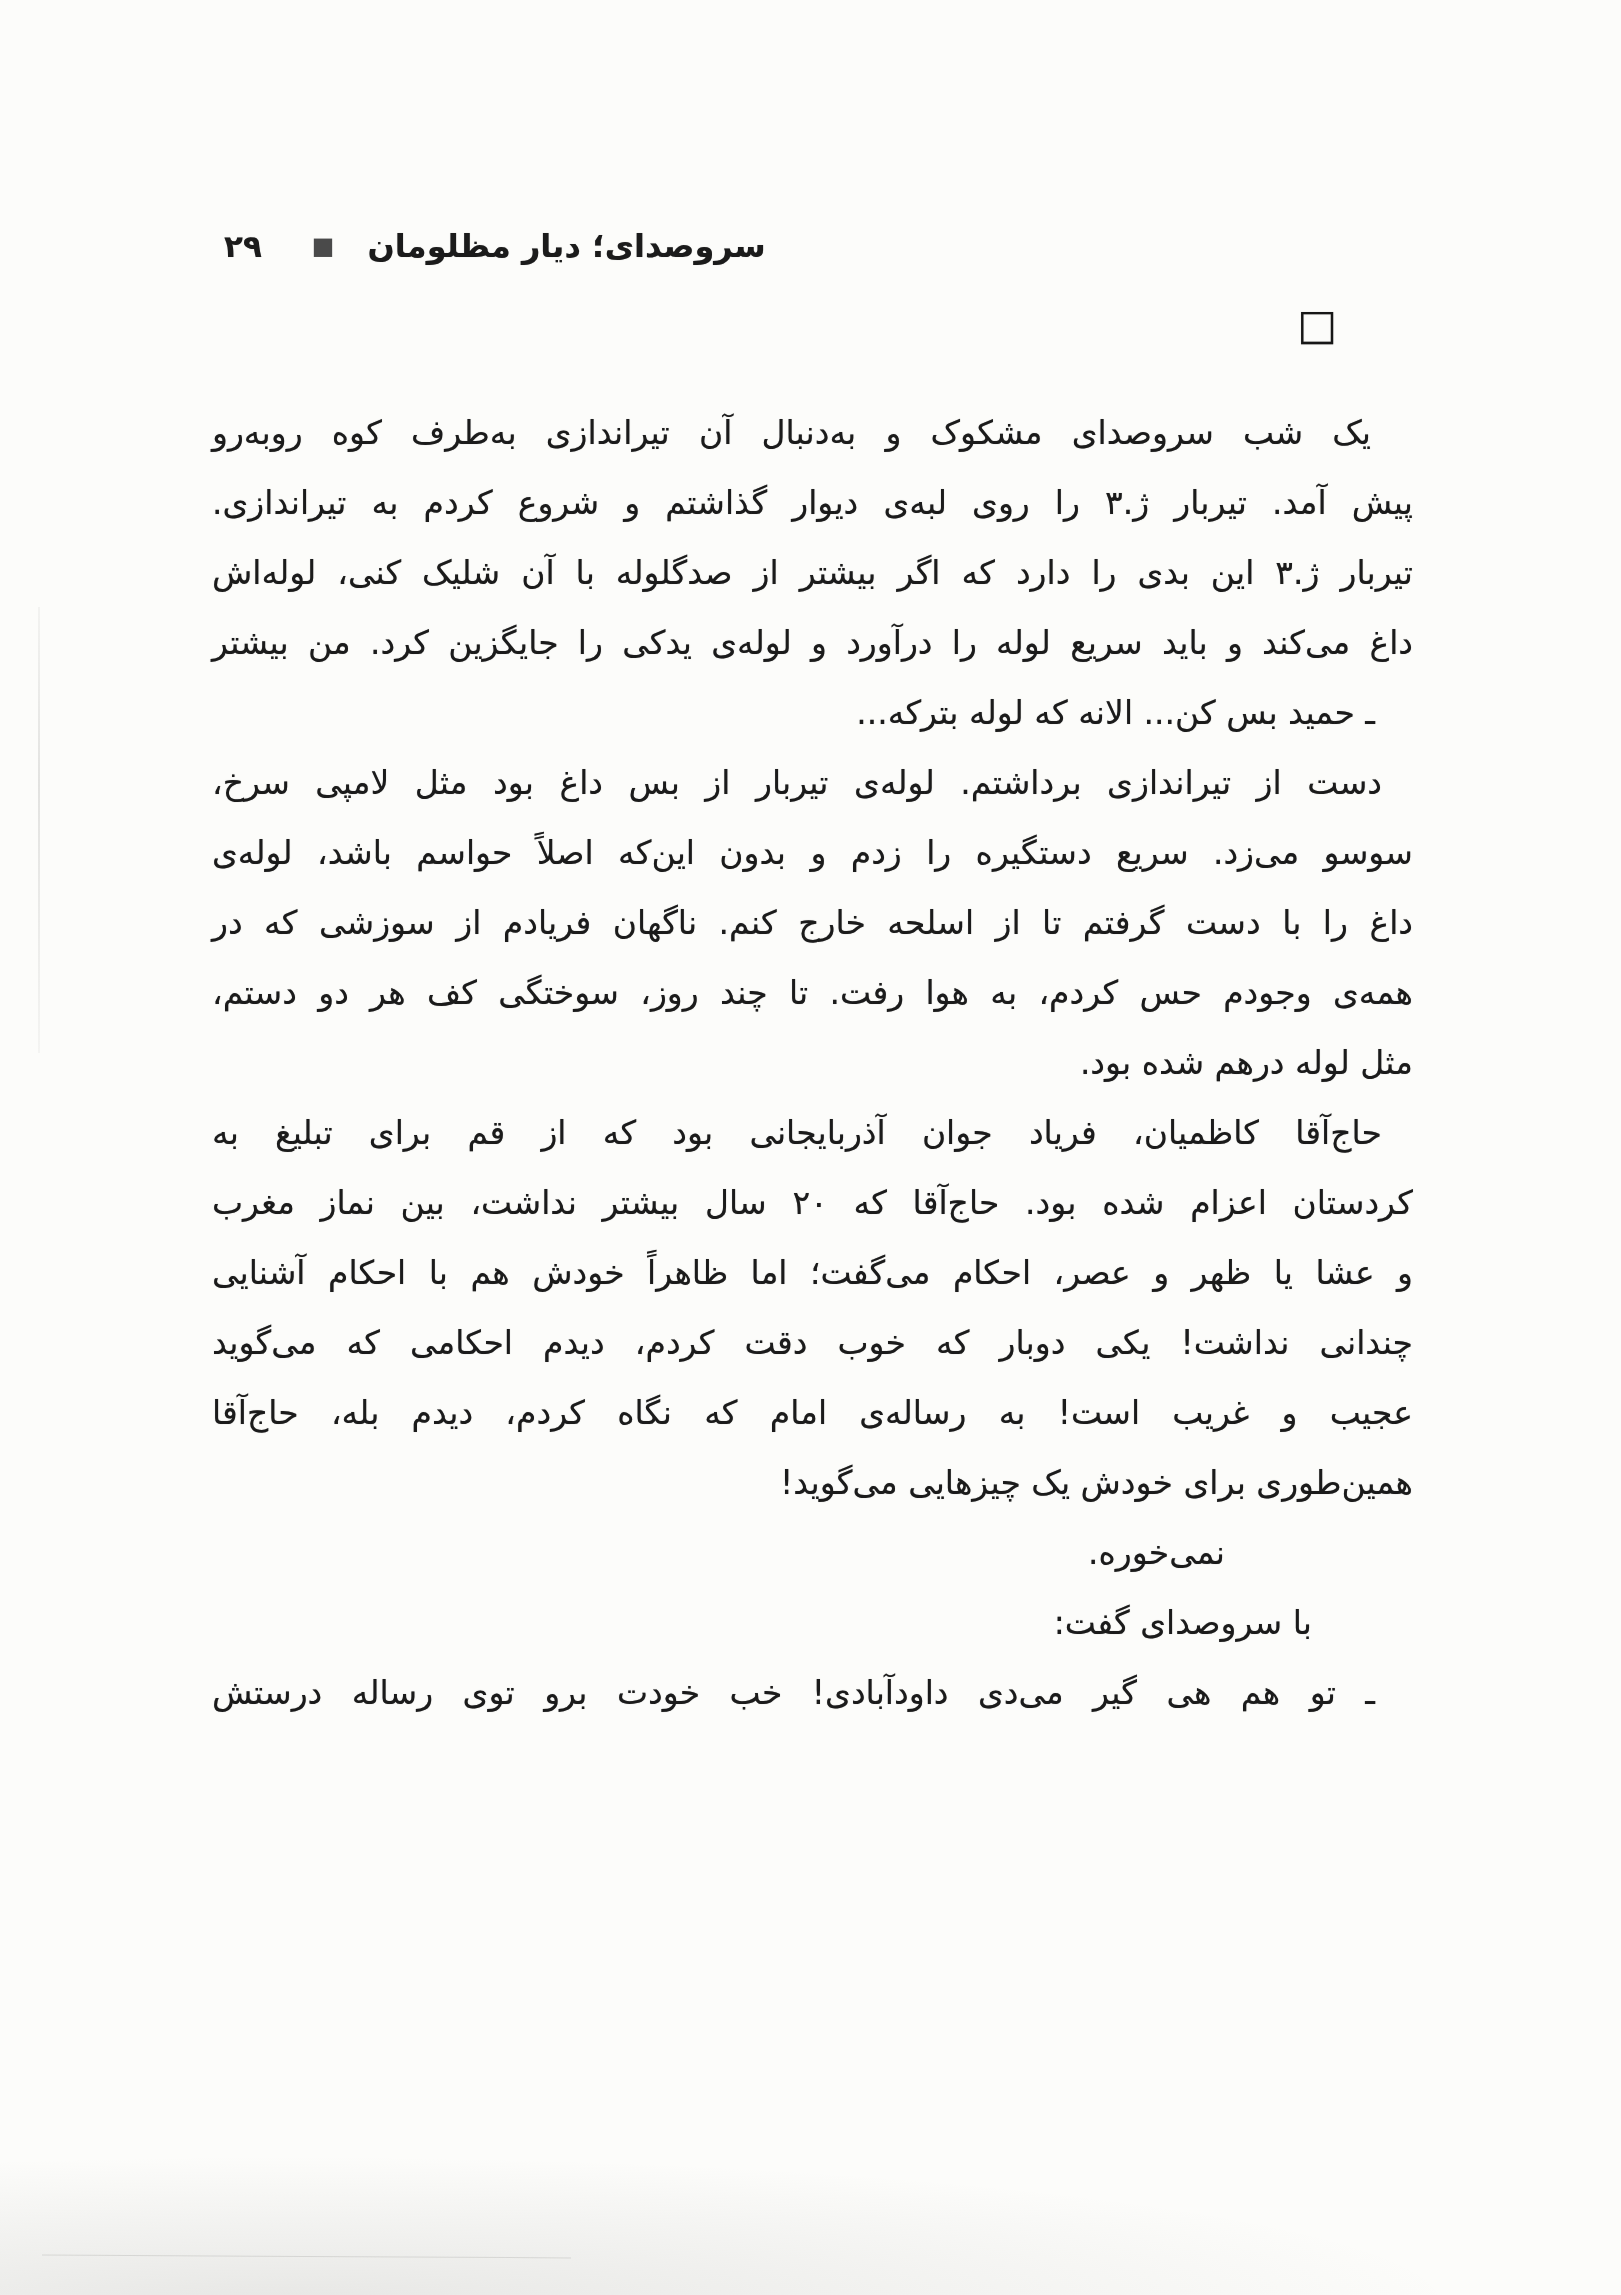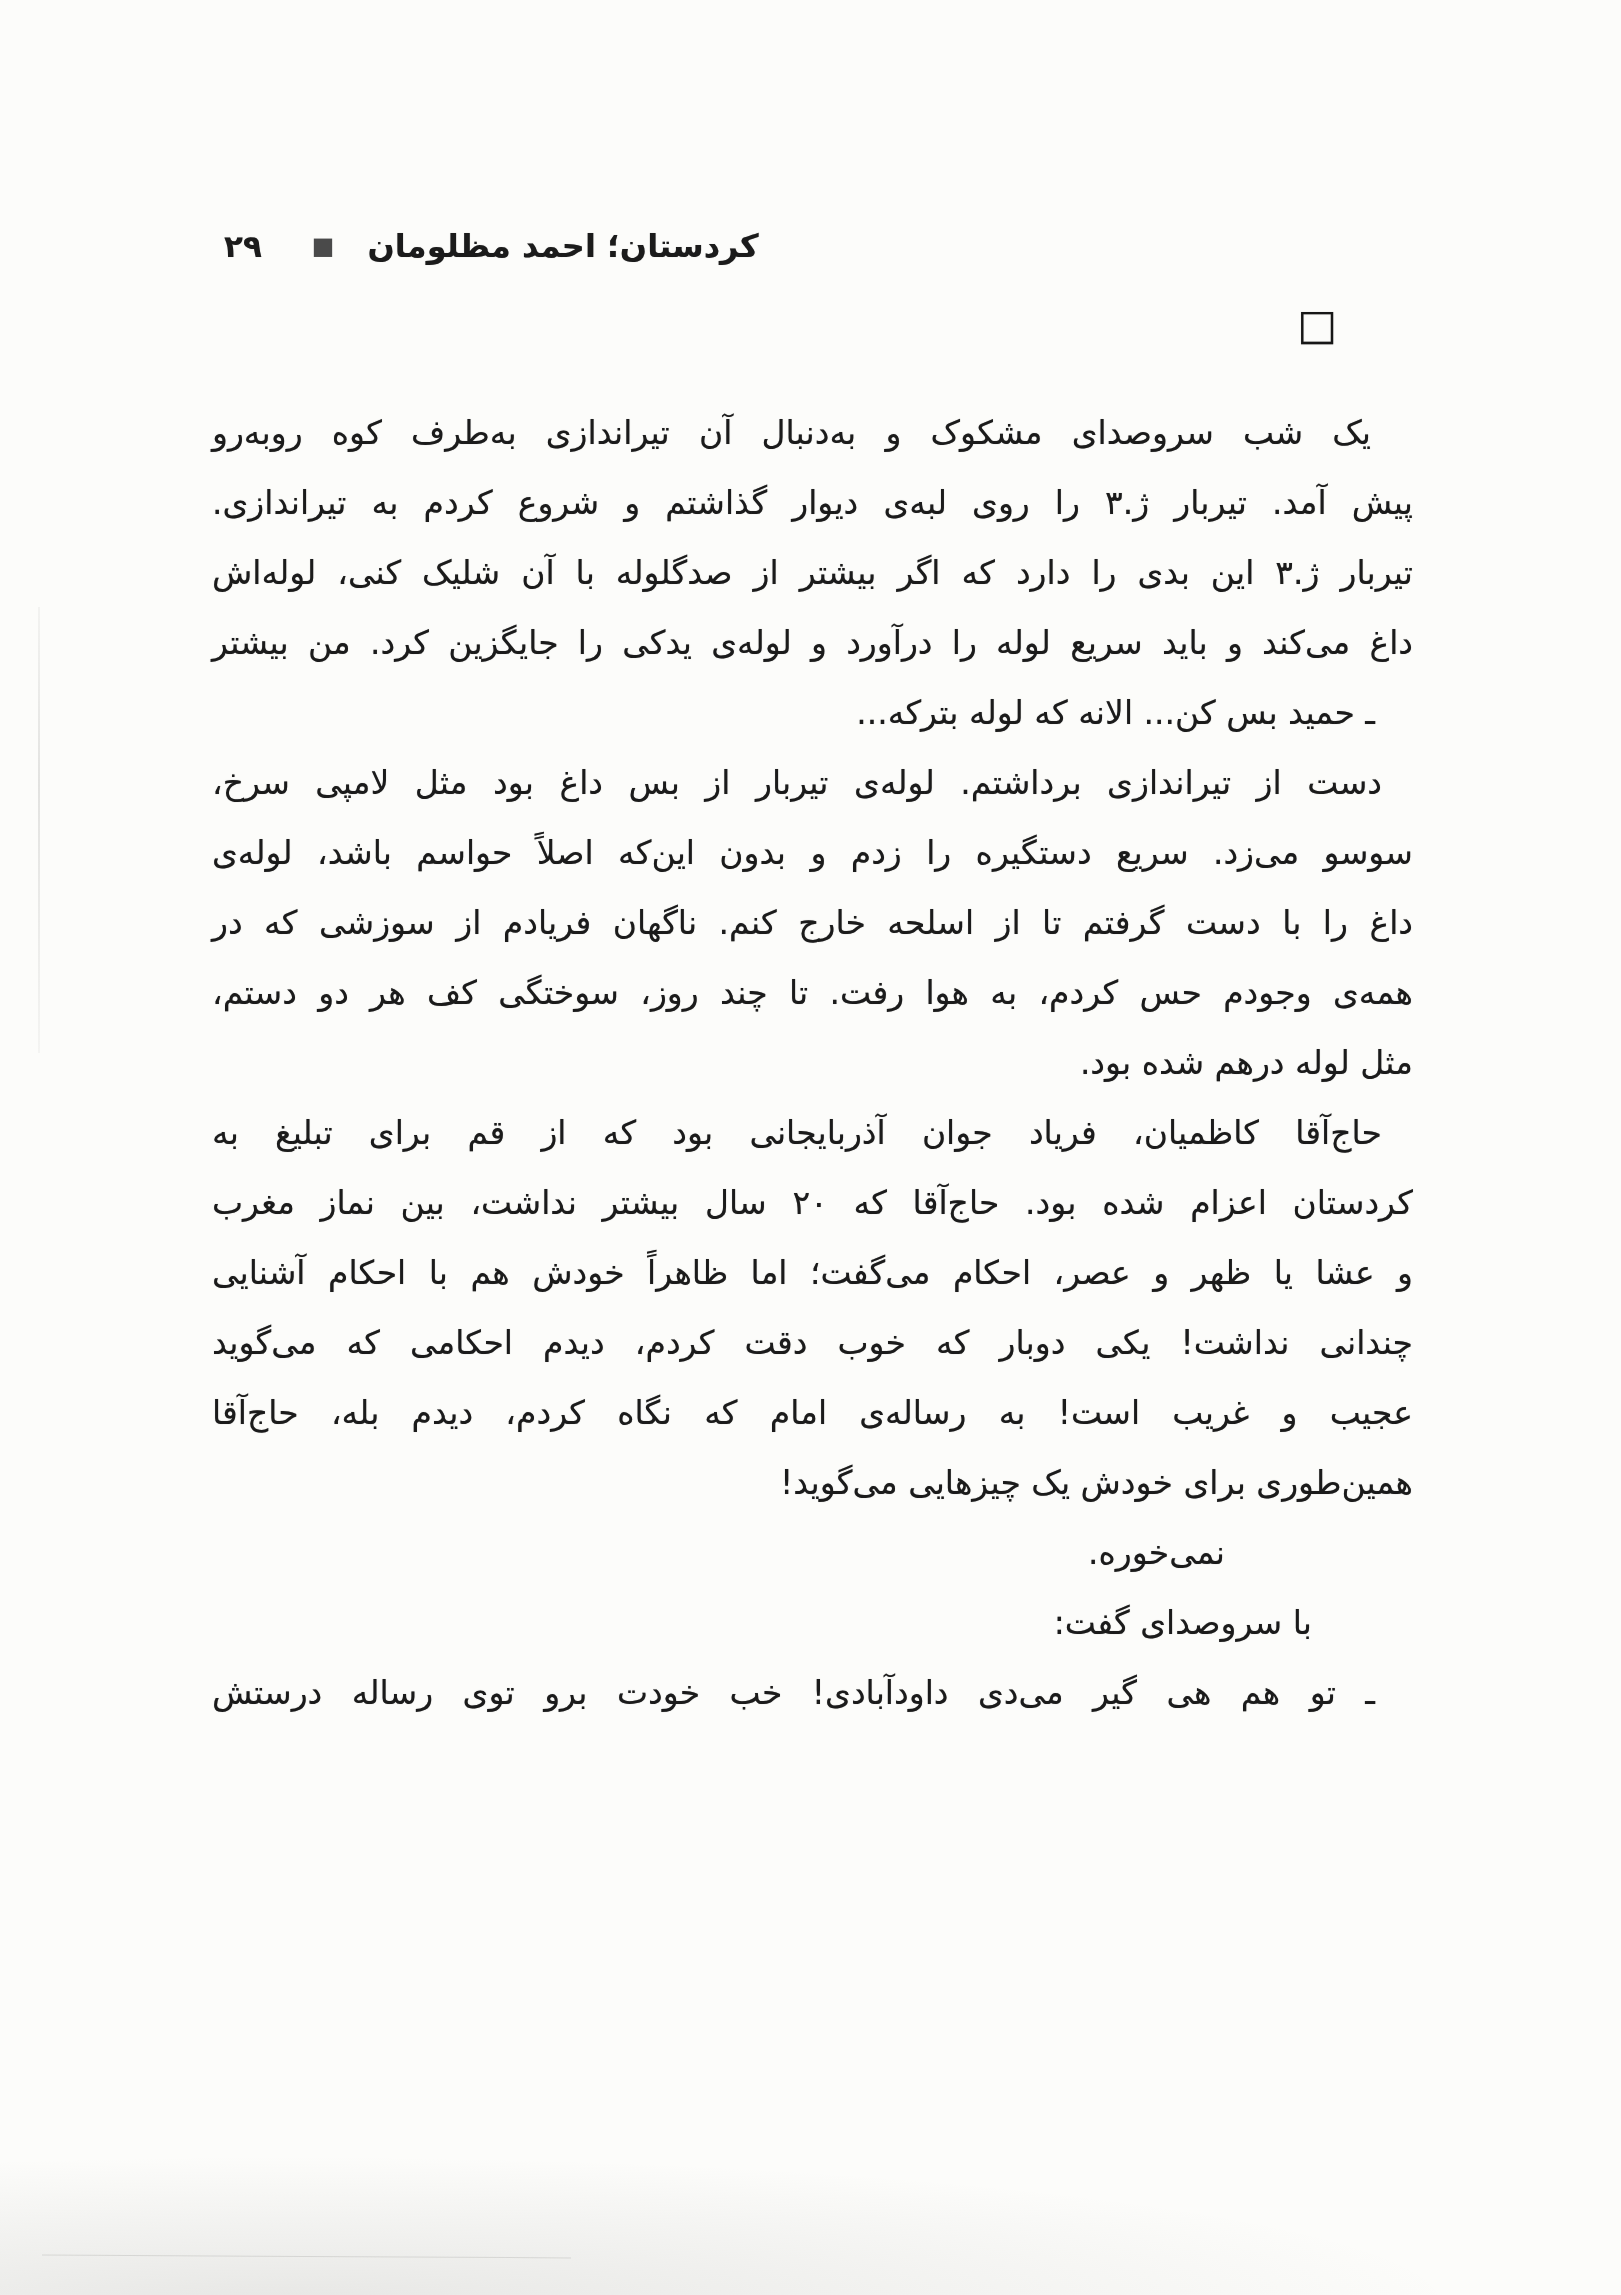--- a/index.html
+++ b/index.html
@@ -68,21 +68,21 @@
     background:rgba(130,130,128,.22);
     transform:rotate(.3deg);
   }
 </style>
 </head>
 <body>
 
 <div class="page">
 
   <div class="header">
-    <span class="header-title">کردستان؛ احمد مظلومان</span>
+    <span class="header-title">سروصدای؛ دیار مظلومان</span>
     <span class="header-sep">■</span>
     <span class="header-page-number">۲۹</span>
   </div>
 
   <span class="section-divider">□</span>
 
   <div class="body-text">
       <div class="line j" style="padding-right: 42px;">یک شب سروصدای مشکوک و به‌دنبال آن تیراندازی به‌طرف کوه روبه‌رو</div>
       <div class="line j" style="padding-right: 0px;">پیش آمد. تیربار ژ.۳ را روی لبه‌ی دیوار گذاشتم و شروع کردم به تیراندازی.</div>
       <div class="line j" style="padding-right: 0px;">تیربار ژ.۳ این بدی را دارد که اگر بیشتر از صدگلوله با آن شلیک کنی، لوله‌اش</div>

